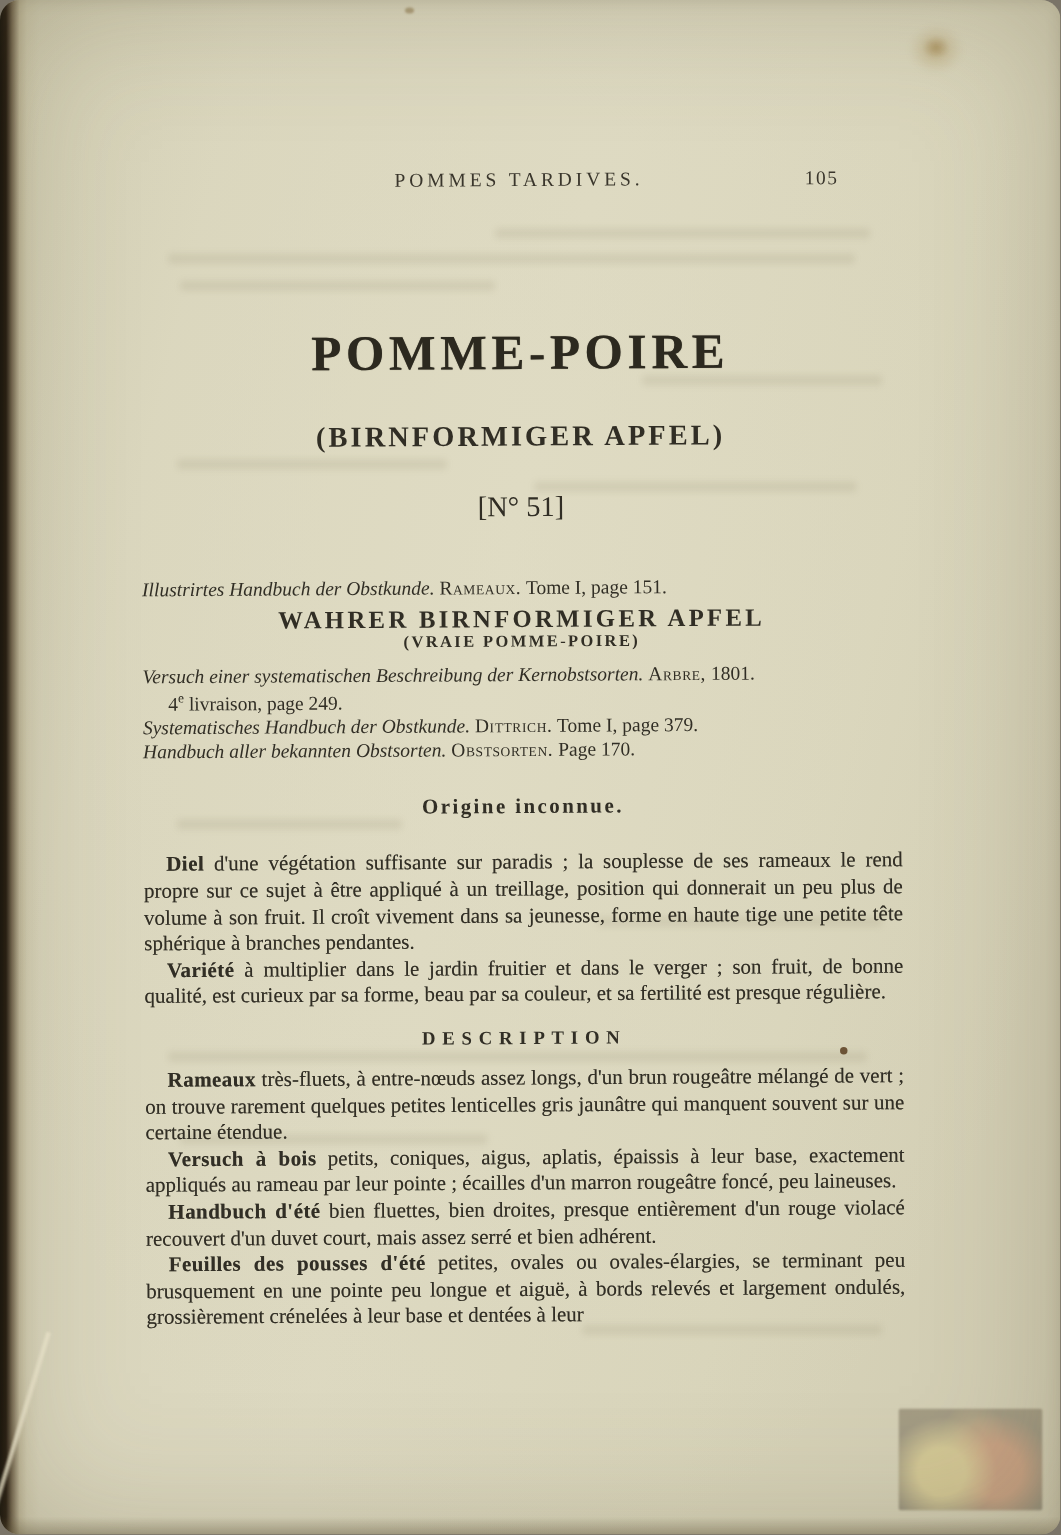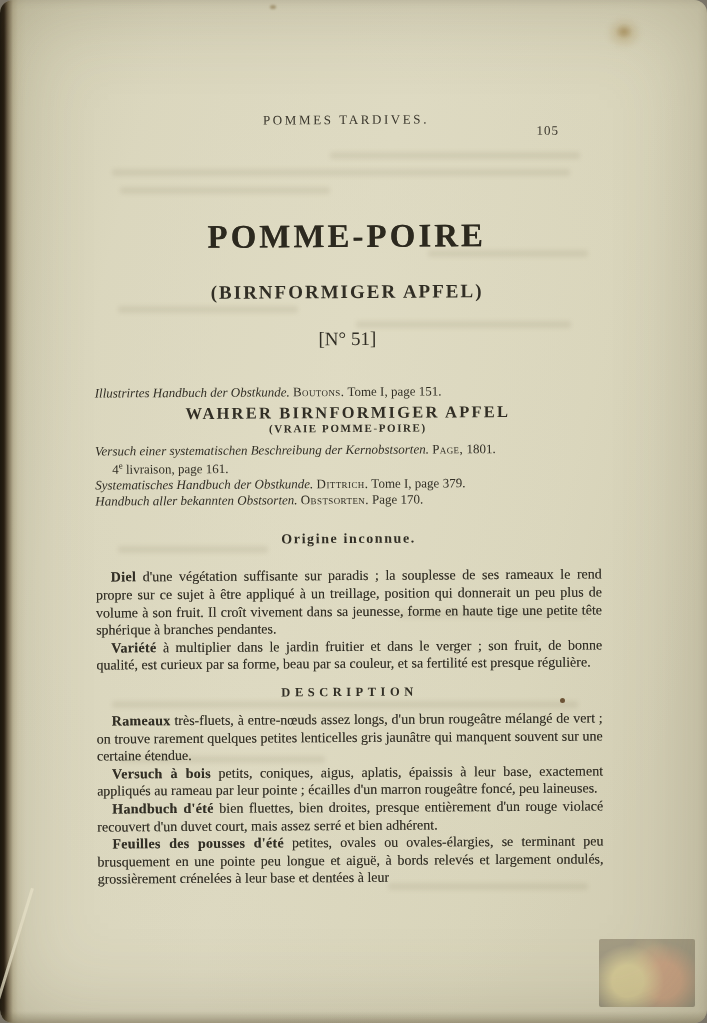--- a/index.html
+++ b/index.html
@@ -64,21 +64,21 @@
     background:
       radial-gradient(circle at 30% 62%, rgba(219,193,92,.95) 0 20%, rgba(219,193,92,0) 46%),
       radial-gradient(circle at 67% 61%, rgba(188,78,38,.95) 0 23%, rgba(188,78,38,0) 50%),
       radial-gradient(circle at 52% 28%, rgba(165,124,62,.55) 0 12%, rgba(165,124,62,0) 32%),
       linear-gradient(#453724, #241b10);
   }
   
   .content { position:absolute; left:95px; top:0; width:506px; transform:rotate(-0.35deg); }
   .runhead { margin-top:112px; position:relative; text-align:center;
     font-size:13px; letter-spacing:2.6px; color:#3a362c; }
-  .pagenum { position:absolute; right:40px; top:12px; letter-spacing:1px; }
+  .pagenum { position:absolute; right:40px; top:0; letter-spacing:1px; }
   .title { margin:90px 0 0; text-align:center; font-size:33px; font-weight:bold;
     letter-spacing:3px; color:#2c291f; text-shadow:0 0 .5px rgba(40,35,25,.65); }
   .subtitle { margin:26px 0 0; text-align:center; font-size:19px; font-weight:bold; letter-spacing:2px; }
   .num { margin-top:25px; text-align:center; font-size:19px; }
   .refs { margin-top:34px; font-size:13px; line-height:15.6px; }
   .ref { margin:0; }
   .it { font-style:italic; }
   .sc { font-variant:small-caps; letter-spacing:.4px; }
   .syn-name { margin:5px 0 1px; text-align:center; font-size:16.5px; font-weight:bold; letter-spacing:2.2px; }
   .syn-sub { margin:0 0 5px; text-align:center; font-size:11px; font-weight:bold; letter-spacing:1.6px; }
@@ -121,27 +121,27 @@
     <div class="runhead">
       <span>POMMES TARDIVES.</span>
       <span class="pagenum">105</span>
     </div>
 
     <h1 class="title">POMME-POIRE</h1>
     <h2 class="subtitle">(BIRNFORMIGER APFEL)</h2>
     <div class="num">[N° 51]</div>
 
     <div class="refs">
-      <p class="ref"><span class="it">Illustrirtes Handbuch der Obstkunde.</span> <span class="sc">Boutons.</span> <span>Tome I, page 151.</span></p>
+      <p class="ref"><span class="it">Illustrirtes Handbuch der Obstkunde.</span> <span class="sc">Rameaux.</span> <span>Tome I, page 151.</span></p>
 
       <p class="syn-name">WAHRER BIRNFORMIGER APFEL</p>
       <p class="syn-sub">(VRAIE POMME-POIRE)</p>
 
-      <p class="ref"><span class="it">Versuch einer systematischen Beschreibung der Kernobstsorten.</span> <span class="sc">Page,</span> <span>1801.</span></p>
-      <p class="ref cont"><span>4</span><sup>e</sup><span> livraison, page 161.</span></p>
+      <p class="ref"><span class="it">Versuch einer systematischen Beschreibung der Kernobstsorten.</span> <span class="sc">Arbre,</span> <span>1801.</span></p>
+      <p class="ref cont"><span>4</span><sup>e</sup><span> livraison, page 249.</span></p>
 
       <p class="ref"><span class="it">Systematisches Handbuch der Obstkunde.</span> <span class="sc">Dittrich.</span> <span>Tome I, page 379.</span></p>
       <p class="ref"><span class="it">Handbuch aller bekannten Obstsorten.</span> <span class="sc">Obstsorten.</span> <span>Page 170.</span></p>
     </div>
 
     <p class="origin">Origine inconnue.</p>
 
     <p class="body first-body"><span class="lead">Diel</span><span> d'une végétation suffisante sur paradis ; la souplesse de ses rameaux le rend propre sur ce sujet à être appliqué à un treillage, position qui donnerait un peu plus de volume à son fruit. Il croît vivement dans sa jeunesse, forme en haute tige une petite tête sphérique à branches pendantes.</span></p>
 
     <p class="body"><span class="lead">Variété</span><span> à multiplier dans le jardin fruitier et dans le verger ; son fruit, de bonne qualité, est curieux par sa forme, beau par sa couleur, et sa fertilité est presque régulière.</span></p>

